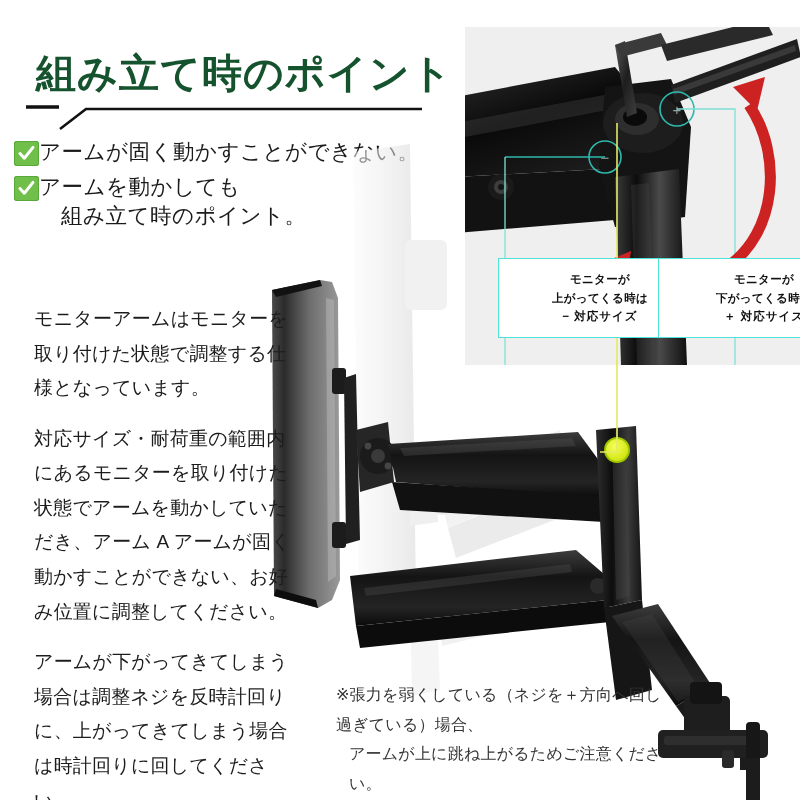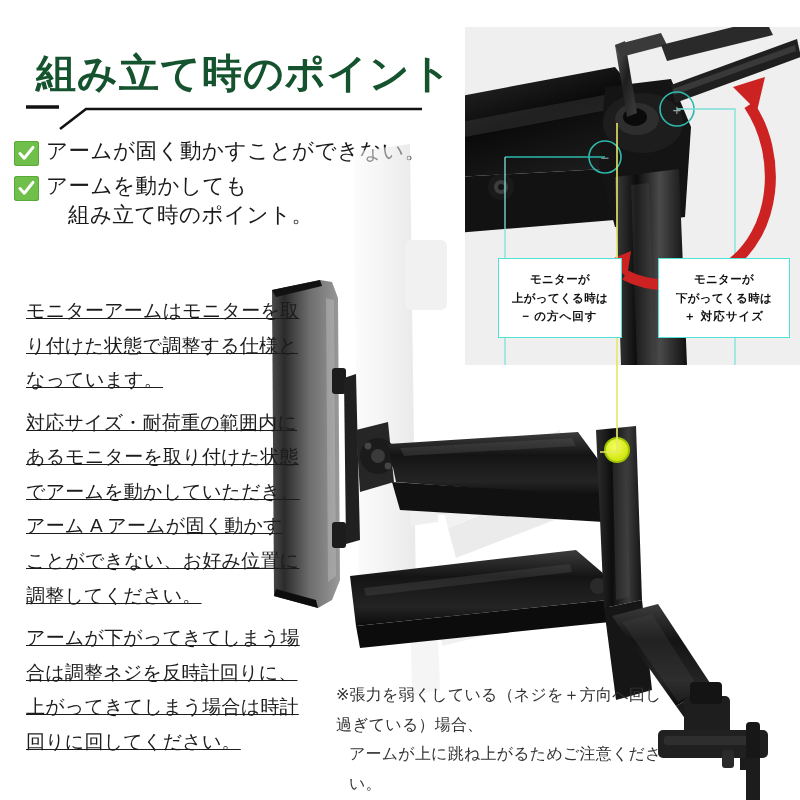--- a/index.html
+++ b/index.html
@@ -21,30 +21,30 @@
   
   .checks{position:absolute;left:14px;top:138px;width:450px;}
   .check-row{display:flex;align-items:flex-start;margin-bottom:5px;}
   .cbox{
     width:25px;height:25px;flex:0 0 25px;margin-top:3px;
     background:#6fbf4a;border-radius:3px;position:relative;
     box-shadow:inset 0 0 0 1px #5aa83a;
   }
   .cbox svg{position:absolute;left:3px;top:3px;}
   .check-text{
-    margin-left:7px;font-size:21.5px;line-height:1.38;
-    color:#1a1a1a;letter-spacing:0.5px;white-space:pre-line;font-family:Liberation Mono, monospace;
+    margin-left:0;font-size:21.5px;line-height:1.38;
+    color:#1a1a1a;letter-spacing:0.5px;white-space:pre-line;
   }
 
   
   .body-text{
     position:absolute;left:18px;top:286px;width:292px;
     font-size:19px;line-height:1.82;color:#1c1c1c;letter-spacing:0.2px;
   }
-  .body-text p{margin:8px;text-decoration:underline;}
+  .body-text p{margin:16px;}
 
   
   .footnote{
     position:absolute;left:336px;top:680px;width:330px;
     font-size:16px;line-height:1.85;color:#333;letter-spacing:0.2px;
   }
   .footnote .ln2{display:block;padding-left:13px;}
 
   
   .main-photo{position:absolute;left:260px;top:130px;width:540px;height:670px;}
@@ -54,21 +54,21 @@
     position:absolute;left:465px;top:27px;width:335px;height:338px;
     background:#efefef;overflow:hidden;
   }
   .inset-svg{position:absolute;left:0;top:0;}
 
   
   .callout{
     position:absolute;background:#ffffff;border:1.6px solid #4fe3d8;
     display:flex;flex-direction:column;align-items:center;justify-content:center;
     font-size:11.5px;line-height:1.62;color:#111;letter-spacing:0.3px;
-    text-align:center;font-weight:bold;
+    text-align:center;font-weight:bold;padding-left:40px;
   }
   .callout-left{left:498px;top:258px;width:122px;height:78px;}
   .callout-right{left:658px;top:258px;width:130px;height:78px;}
   .callout .sym{letter-spacing:1px;}
 </style>
 </head>
 <body>
 
 <div class="page">
 
@@ -262,21 +262,21 @@
     </svg>
   </div>
 
   <svg style="position:absolute;left:600px;top:360px;width:60px;height:110px;" viewBox="0 0 60 110">
     <path d="M17 0 L17 92 L0 92" fill="none" stroke="#e8e86a" stroke-width="1.7"></path>
   </svg>
 
   <div class="callout callout-left">
     <span>モニターが</span>
     <span>上がってくる時は</span>
-    <span class="sym">− の方へ回す</span>
+    <span class="sym">− 対応サイズ</span>
   </div>
 
   <div class="callout callout-right">
     <span>モニターが</span>
     <span>下がってくる時は</span>
     <span class="sym">＋ 対応サイズ</span>
   </div>
 
   <div class="body-text">
     <p>モニターアームはモニターを取り付けた状態で調整する仕様となっています。</p>

